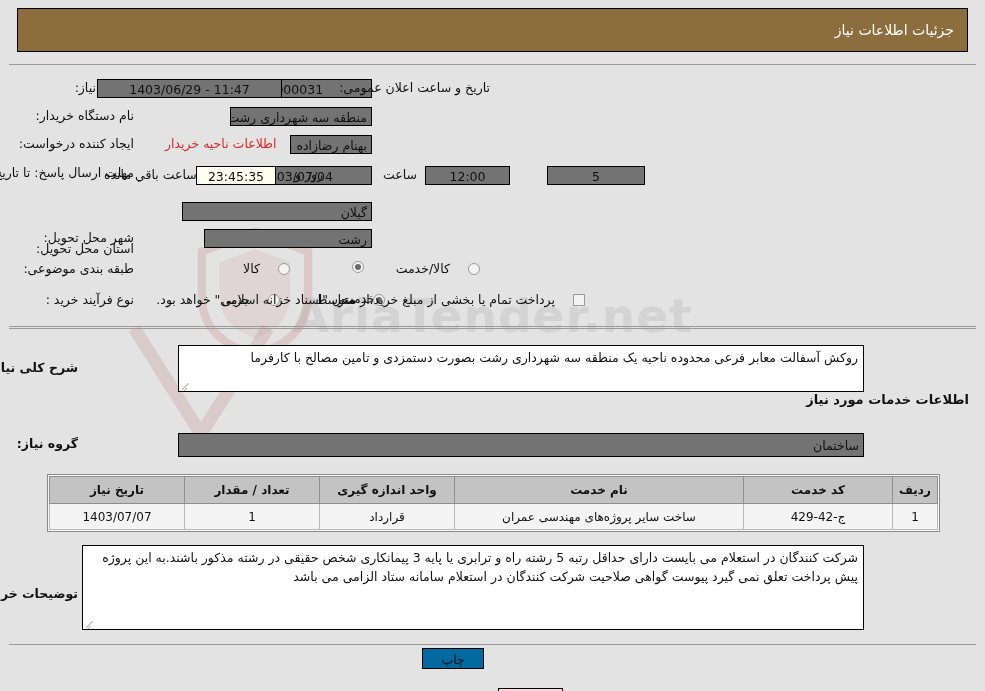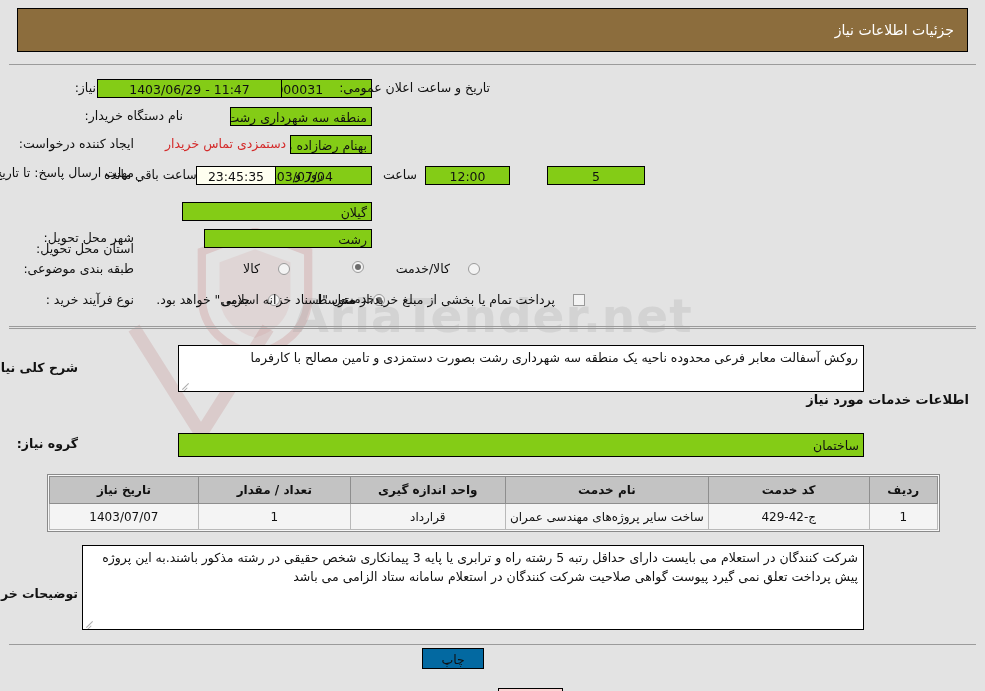--- a/index.html
+++ b/index.html
@@ -57,21 +57,21 @@
     background:transparent;box-sizing:border-box;z-index:2;
   }
   #panel-a{top:64px;height:263px;}
   #panel-b{top:328px;height:317px;}
 
   .row{position:absolute;display:flex;align-items:center;}
   .lbl{font-size:12.5px;color:#111;white-space:nowrap;text-align:right;}
   .lbl.bold{font-weight:bold;}
 
   .box{
-    border:1px solid #000;background:#84cc16;
+    border:1px solid #000;background:#737373;
     height:19px;line-height:19px;
     font-size:12.5px;box-sizing:border-box;
     padding:0 4px;text-align:center;color:#111;
     overflow:hidden;white-space:nowrap;
   }
   .box.rt{text-align:right;}
   .box.cream{background:#fffff0;}
 
   .redlink{color:#d42a2a;font-size:12.5px;white-space:nowrap;cursor:pointer;}
 
@@ -112,21 +112,21 @@
 
   
   .tbl-wrap{
     position:absolute;left:47px;top:474px;width:893px;
     border:1px solid #8a8a8a;background:#f7f7f7;
     padding:1px;box-sizing:border-box;z-index:2;
   }
   table{border-collapse:collapse;width:100%;font-size:12px;}
   thead th{
     background:#c3c3c3;color:#111;font-weight:bold;
-    border:1px solid #8e8e8e;height:26px;padding:0 16px;
+    border:1px solid #8e8e8e;height:26px;padding:0 4px;
     white-space:nowrap;
   }
   tbody td{
     background:#f4f4f4;border:1px solid #b9b9b9;
     height:25px;text-align:center;padding:0 4px;color:#111;
     white-space:nowrap;
   }
 
   
   .btns{
@@ -167,30 +167,30 @@
   <div class="row" style="right:851px;top:80px;z-index:4;">
     <span class="lbl">شماره نیاز:</span>
   </div>
   <div class="box" style="position:absolute;right:613px;top:79px;width:225px;z-index:4;">1103090576000031</div>
 
   <div class="row" style="right:495px;top:80px;z-index:4;">
     <span class="lbl">تاریخ و ساعت اعلان عمومی:</span>
   </div>
   <div class="box" style="position:absolute;right:703px;top:79px;width:185px;left:101px;z-index:4;">11:47 - 1403/06/29</div>
 
-  <div class="row" style="right:802px;top:108px;z-index:4;align-items:flex-end;">
+  <div class="row" style="right:851px;top:108px;z-index:4;align-items:flex-end;">
     <span class="lbl">نام دستگاه خریدار:</span>
   </div>
   <div class="box rt" style="position:absolute;right:613px;top:107px;left:230px;z-index:4;">منطقه سه شهرداری رشت</div>
 
   <div class="row" style="right:851px;top:136px;z-index:4;">
     <span class="lbl">ایجاد کننده درخواست:</span>
   </div>
   <div class="box rt" style="position:absolute;right:613px;top:135px;left:290px;z-index:4;">بهنام رضازاده مناره بازاری کاربرداز  منطقه سه شهرداری رشت</div>
-  <div style="position:absolute;left:165px;top:136px;z-index:4;" class="redlink">دستمزدی تماس خریدار</div>
+  <div style="position:absolute;left:165px;top:136px;z-index:4;" class="redlink">اطلاعات ناحیه خریدار</div>
 
   <div class="row" style="right:851px;top:165px;width:120px;display:block;z-index:4;">
     <div class="lbl" style="line-height:15px;">مهلت ارسال پاسخ: تا تاریخ:</div>
   </div>
   <div class="box" style="position:absolute;right:613px;top:166px;width:150px;z-index:4;">1403/07/04</div>
   <div class="lbl" style="position:absolute;right:568px;top:167px;z-index:4;">ساعت</div>
   <div class="box" style="position:absolute;right:475px;top:166px;width:85px;z-index:4;">12:00</div>
   <div class="box" style="position:absolute;right:340px;top:166px;width:98px;z-index:4;">5</div>
 
   <div class="lbl" style="position:absolute;left:295px;top:167px;z-index:4;">روز و</div>

